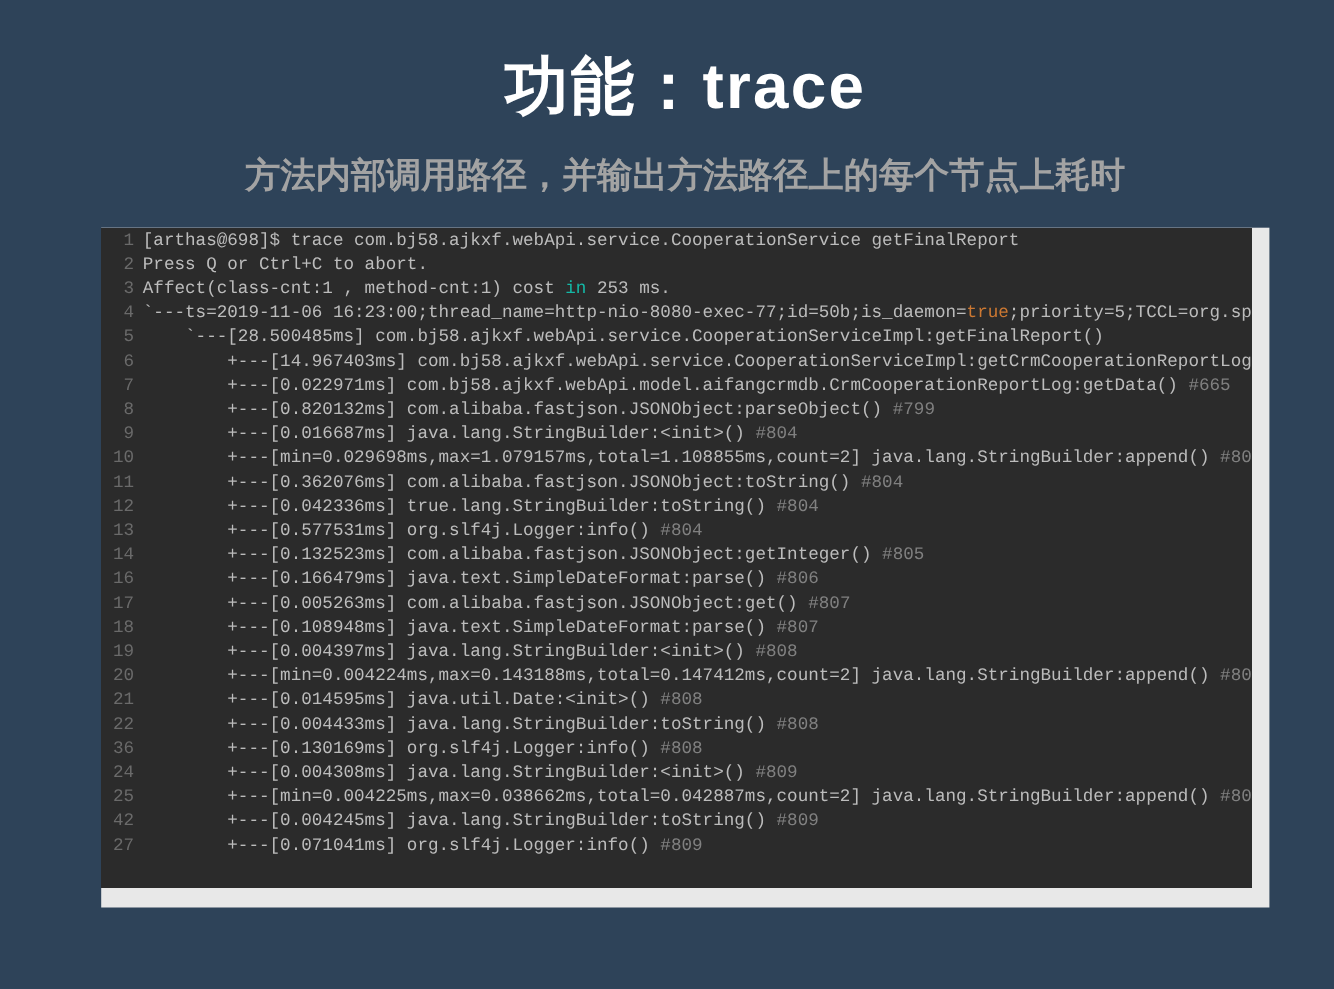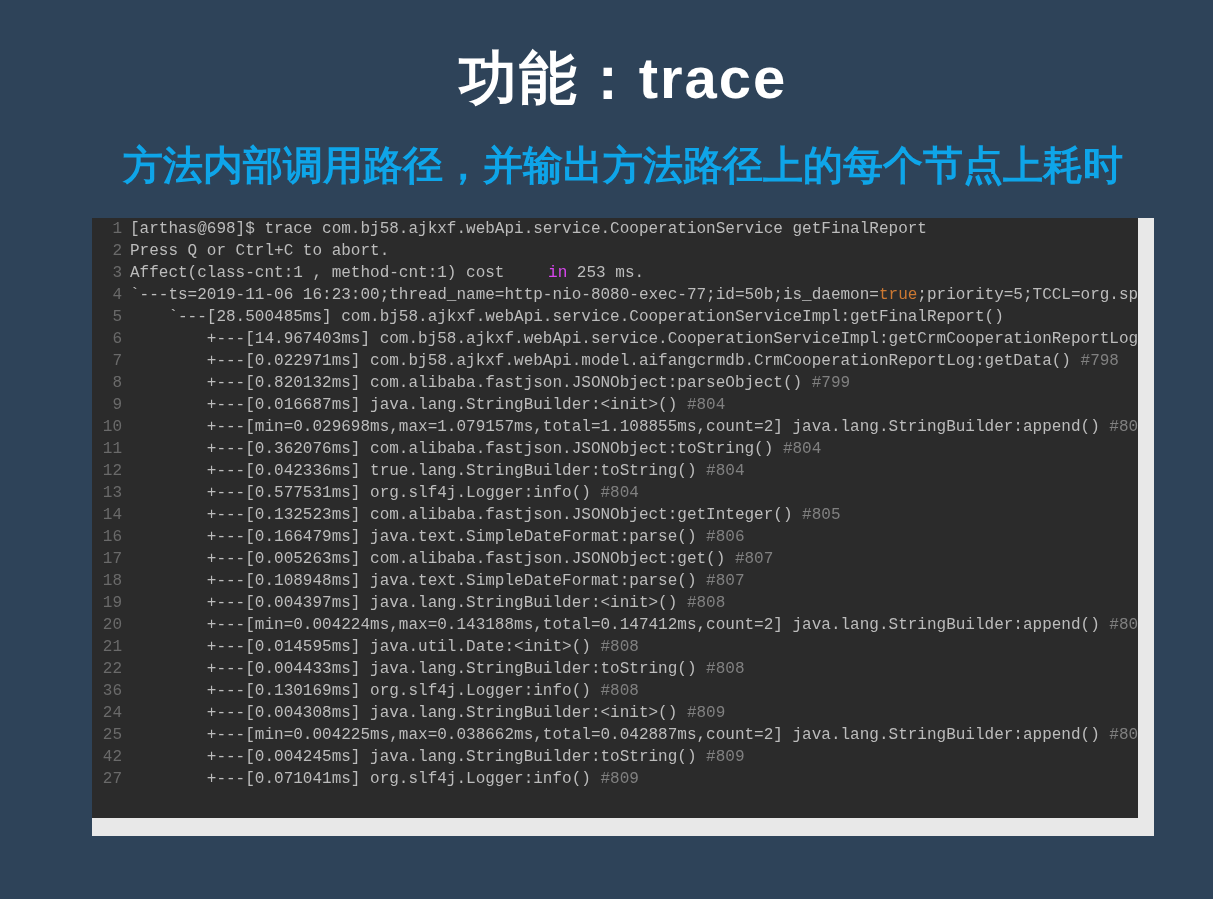--- a/index.html
+++ b/index.html
@@ -20,22 +20,22 @@
   }
   .title {
     color: #fff;
     font-size: 58px;
     font-weight: 700;
     text-align: center;
     margin: 0 auto 20px auto;
     letter-spacing: 2px;
   }
   .subtitle {
-    color: #0ea5e9;
-    font-size: 40px;
+    color: #a3a3a3;
+    font-size: 32px;
     font-weight: 700;
     text-align: center;
     margin: 0 auto 25px auto;
   }
   .code-frame {
     width: 1062px;
     height: 618px;
     margin: 0 auto;
     background: #e8e8e8;
     position: relative;
@@ -61,21 +61,21 @@
     width: 30px;
     min-width: 30px;
     text-align: right;
     color: #6a6a6a;
     padding-right: 8px;
     user-select: none;
   }
   .linetxt {
     white-space: pre;
   }
-  .kw-in   { color: #d946ef; margin-left: 34px; }
+  .kw-in   { color: #14b8a6; }
   .kw-true { color: #cc7832; }
   .comment { color: #808080; }
 
   
   .code-scroll::-webkit-scrollbar { width: 16px; height: 16px; }
   .code-scroll::-webkit-scrollbar-track { background: #efefef; }
   .code-scroll::-webkit-scrollbar-thumb { background: #c1c1c1; }
   .code-scroll::-webkit-scrollbar-corner { background: #efefef; }
 </style>
 </head>
@@ -107,21 +107,21 @@
           <div class="code-row">
             <span class="lineno">5</span>
             <span class="linetxt"><span>    `---[28.500485ms] com.bj58.ajkxf.webApi.service.CooperationServiceImpl:getFinalReport()</span></span>
           </div>
           <div class="code-row">
             <span class="lineno">6</span>
             <span class="linetxt"><span>        +---[14.967403ms] com.bj58.ajkxf.webApi.service.CooperationServiceImpl:getCrmCooperationReportLogById()</span></span>
           </div>
           <div class="code-row">
             <span class="lineno">7</span>
-            <span class="linetxt"><span>        +---[0.022971ms] com.bj58.ajkxf.webApi.model.aifangcrmdb.CrmCooperationReportLog:getData() </span><span class="comment">#798</span></span>
+            <span class="linetxt"><span>        +---[0.022971ms] com.bj58.ajkxf.webApi.model.aifangcrmdb.CrmCooperationReportLog:getData() </span><span class="comment">#665</span></span>
           </div>
           <div class="code-row">
             <span class="lineno">8</span>
             <span class="linetxt"><span>        +---[0.820132ms] com.alibaba.fastjson.JSONObject:parseObject() </span><span class="comment">#799</span></span>
           </div>
           <div class="code-row">
             <span class="lineno">9</span>
             <span class="linetxt"><span>        +---[0.016687ms] java.lang.StringBuilder:&lt;init&gt;() </span><span class="comment">#804</span></span>
           </div>
           <div class="code-row">

